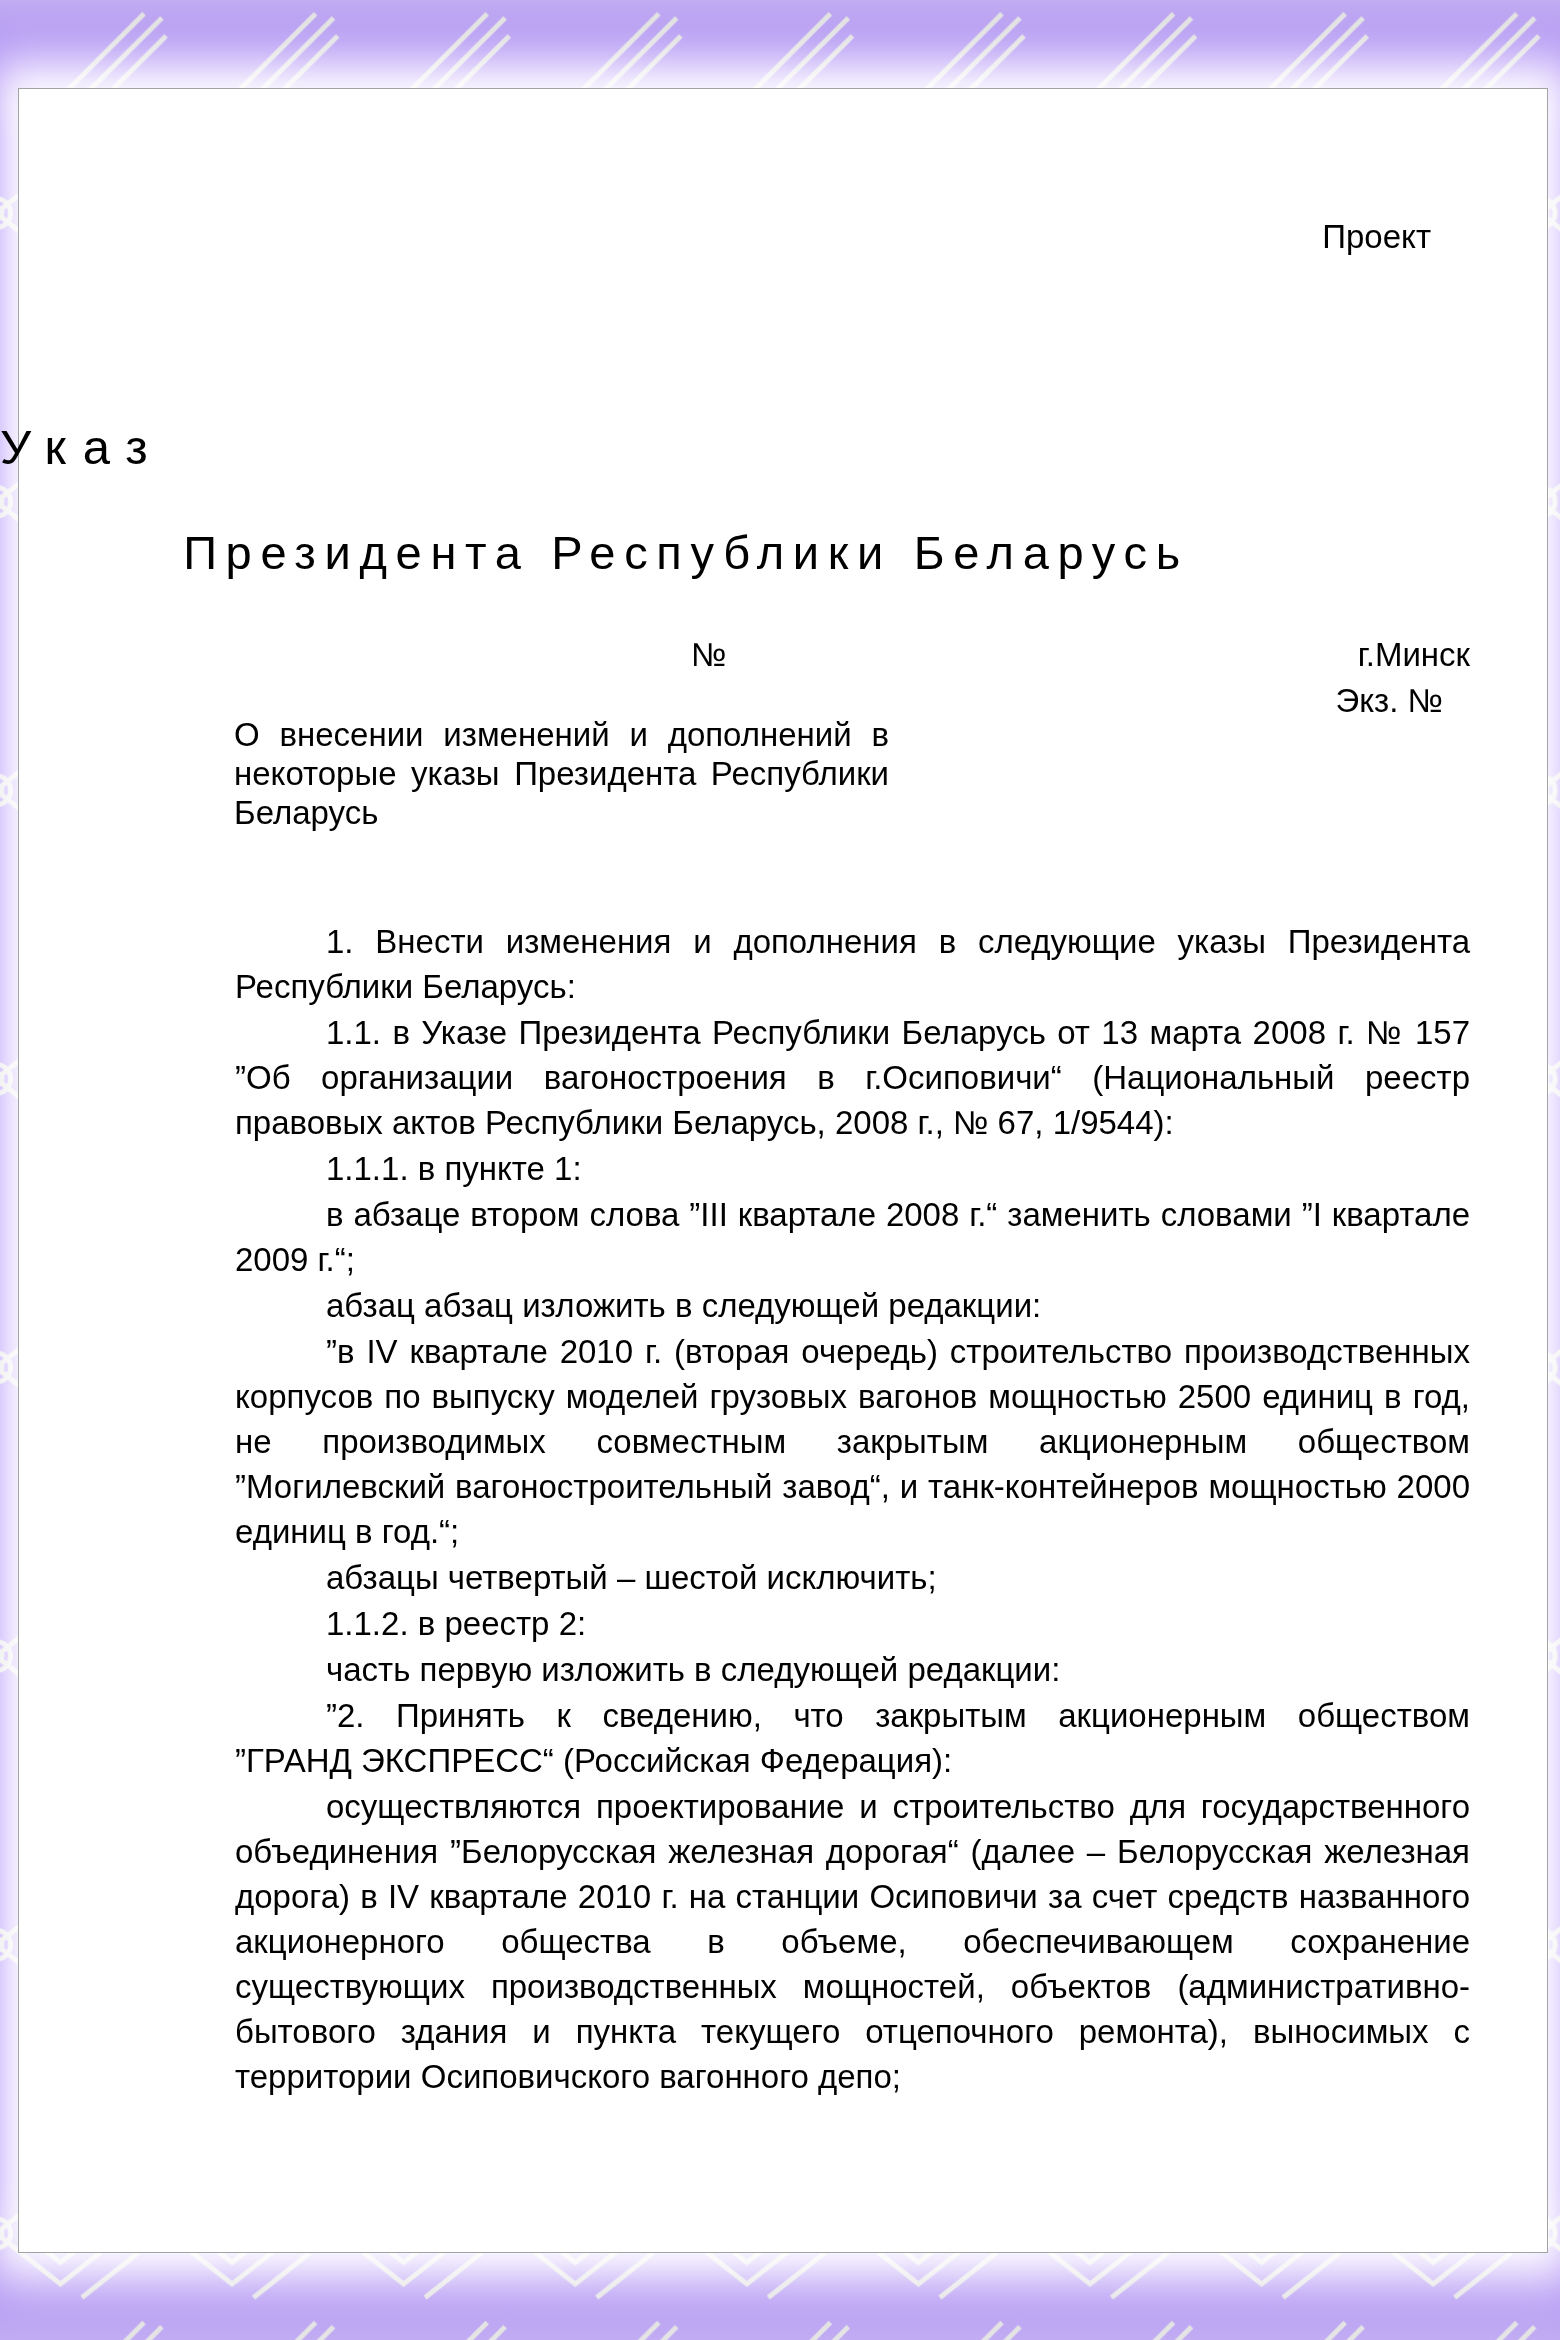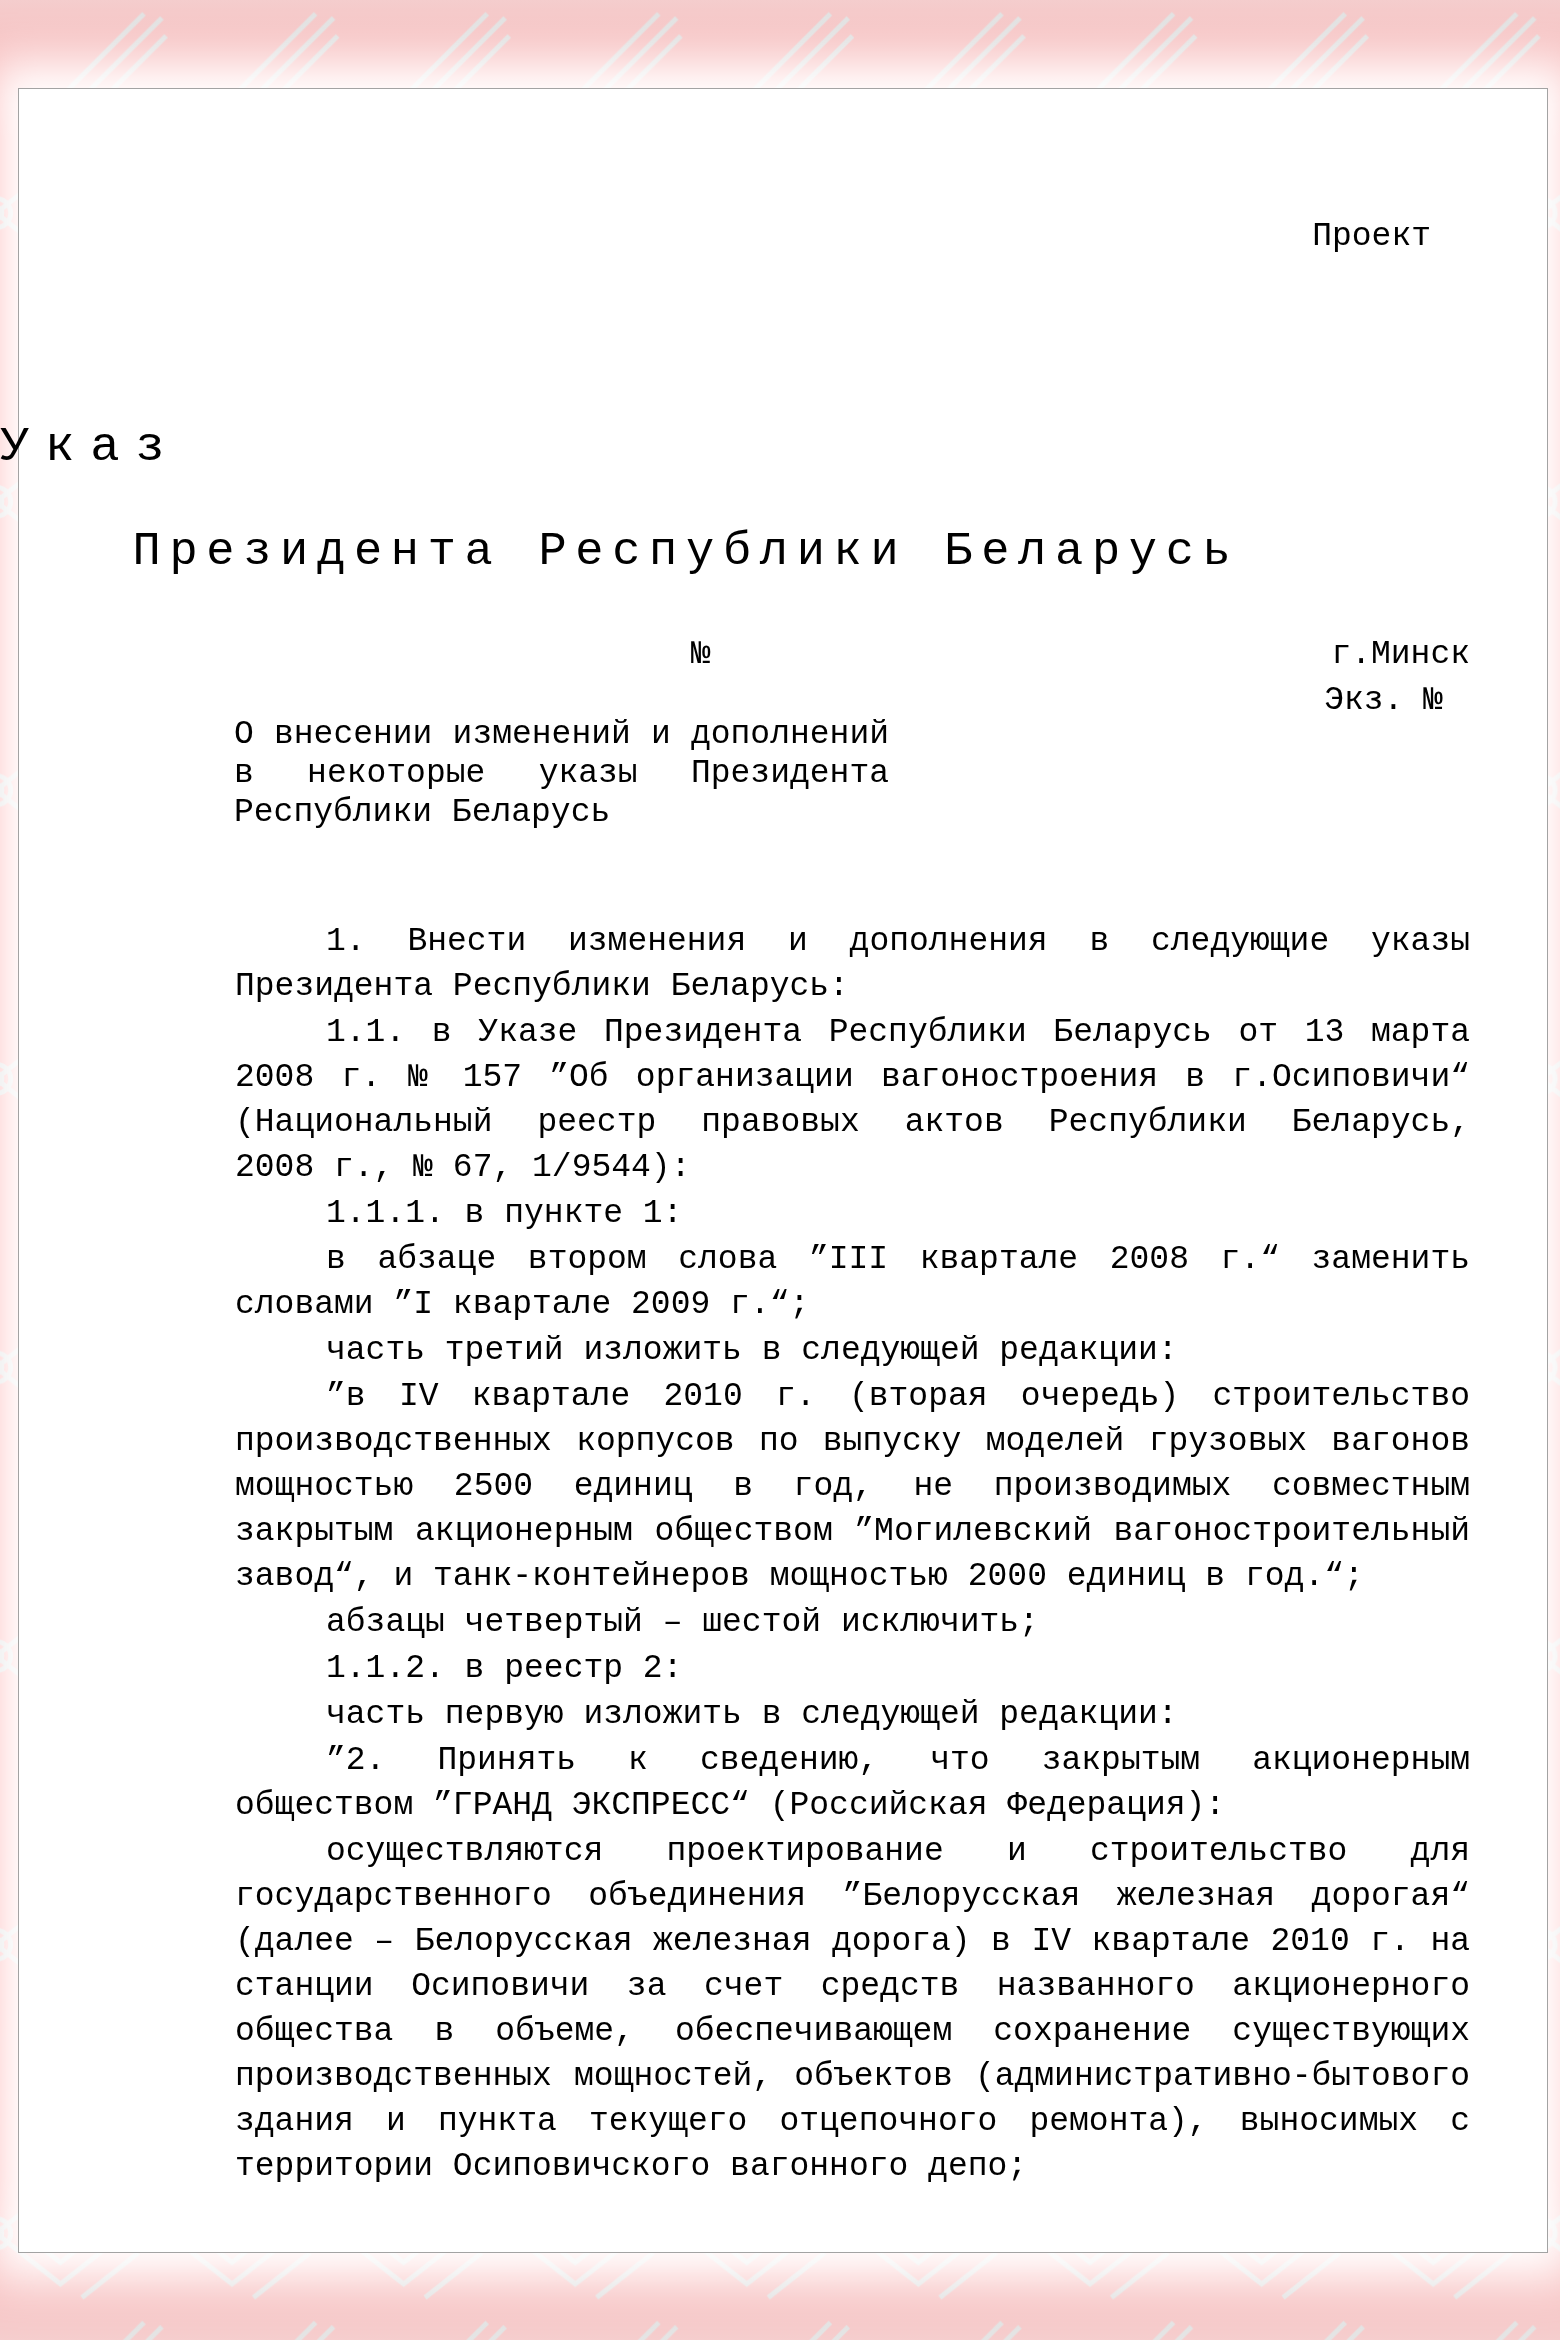--- a/index.html
+++ b/index.html
@@ -1,22 +1,22 @@
 <!DOCTYPE html>
 <html><head>
 <meta charset="utf-8">
 <style>
   html, body { margin: 0; padding: 0; background: #ffffff; }
   .stage {
     position: relative;
     width: 1560px;
     height: 2341px;
     overflow: hidden;
-    background: #fca5a5;
-    font-family: Liberation Mono, monospace;
+    background: #8b5cf6;
+    font-family: Liberation Sans, sans-serif;
     color: #000;
   }
   .bg-pattern { position: absolute; left: 0; top: 0; }
   .bg-fade {
     position: absolute; inset: 0;
     background: linear-gradient(180deg,
       rgba(238,238,238,0.55) 0%,
       rgba(255,255,255,0) 6%,
       rgba(255,255,255,0) 93%,
       rgba(240,240,240,0.55) 100%);
@@ -101,21 +101,21 @@
 
   <div class="doc-copy">Экз. №</div>
 
   <div class="doc-subject">О внесении изменений и дополнений в некоторые указы Президента Республики Беларусь</div>
 
   <div class="doc-body">
     <p>1. Внести изменения и дополнения в следующие указы Президента Республики Беларусь:</p>
     <p>1.1. в Указе Президента Республики Беларусь от 13 марта 2008&nbsp;г. №&nbsp;157 ”Об организации вагоностроения в г.Осиповичи“ (Национальный реестр правовых актов Республики Беларусь, 2008&nbsp;г., №&nbsp;67, 1/9544):</p>
     <p>1.1.1. в пункте 1:</p>
     <p>в абзаце втором слова ”III&nbsp;квартале 2008&nbsp;г.“ заменить словами ”I&nbsp;квартале 2009&nbsp;г.“;</p>
-    <p>часть третий изложить в следующей редакции:</p>
+    <p>абзац абзац изложить в следующей редакции:</p>
     <p>”в IV квартале 2010&nbsp;г. (вторая очередь) строительство производственных корпусов по выпуску моделей грузовых вагонов мощностью 2500 единиц в год, не производимых совместным закрытым акционерным обществом ”Могилевский вагоностроительный завод“, и танк-контейнеров мощностью 2000 единиц в год.“;</p>
     <p>абзацы четвертый – шестой исключить;</p>
     <p>1.1.2. в реестр 2:</p>
     <p>часть первую изложить в следующей редакции:</p>
     <p>”2. Принять к сведению, что закрытым акционерным обществом ”ГРАНД&nbsp;ЭКСПРЕСС“ (Российская Федерация):</p>
     <p>осуществляются проектирование и строительство для государственного объединения ”Белорусская железная дорогая“ (далее – Белорусская железная дорога) в IV квартале 2010&nbsp;г. на станции Осиповичи за счет средств названного акционерного общества в объеме, обеспечивающем сохранение существующих производственных мощностей, объектов (административно-бытового здания и пункта текущего отцепочного ремонта), выносимых с территории Осиповичского вагонного депо;</p>
   </div>
 
 </div>
 

